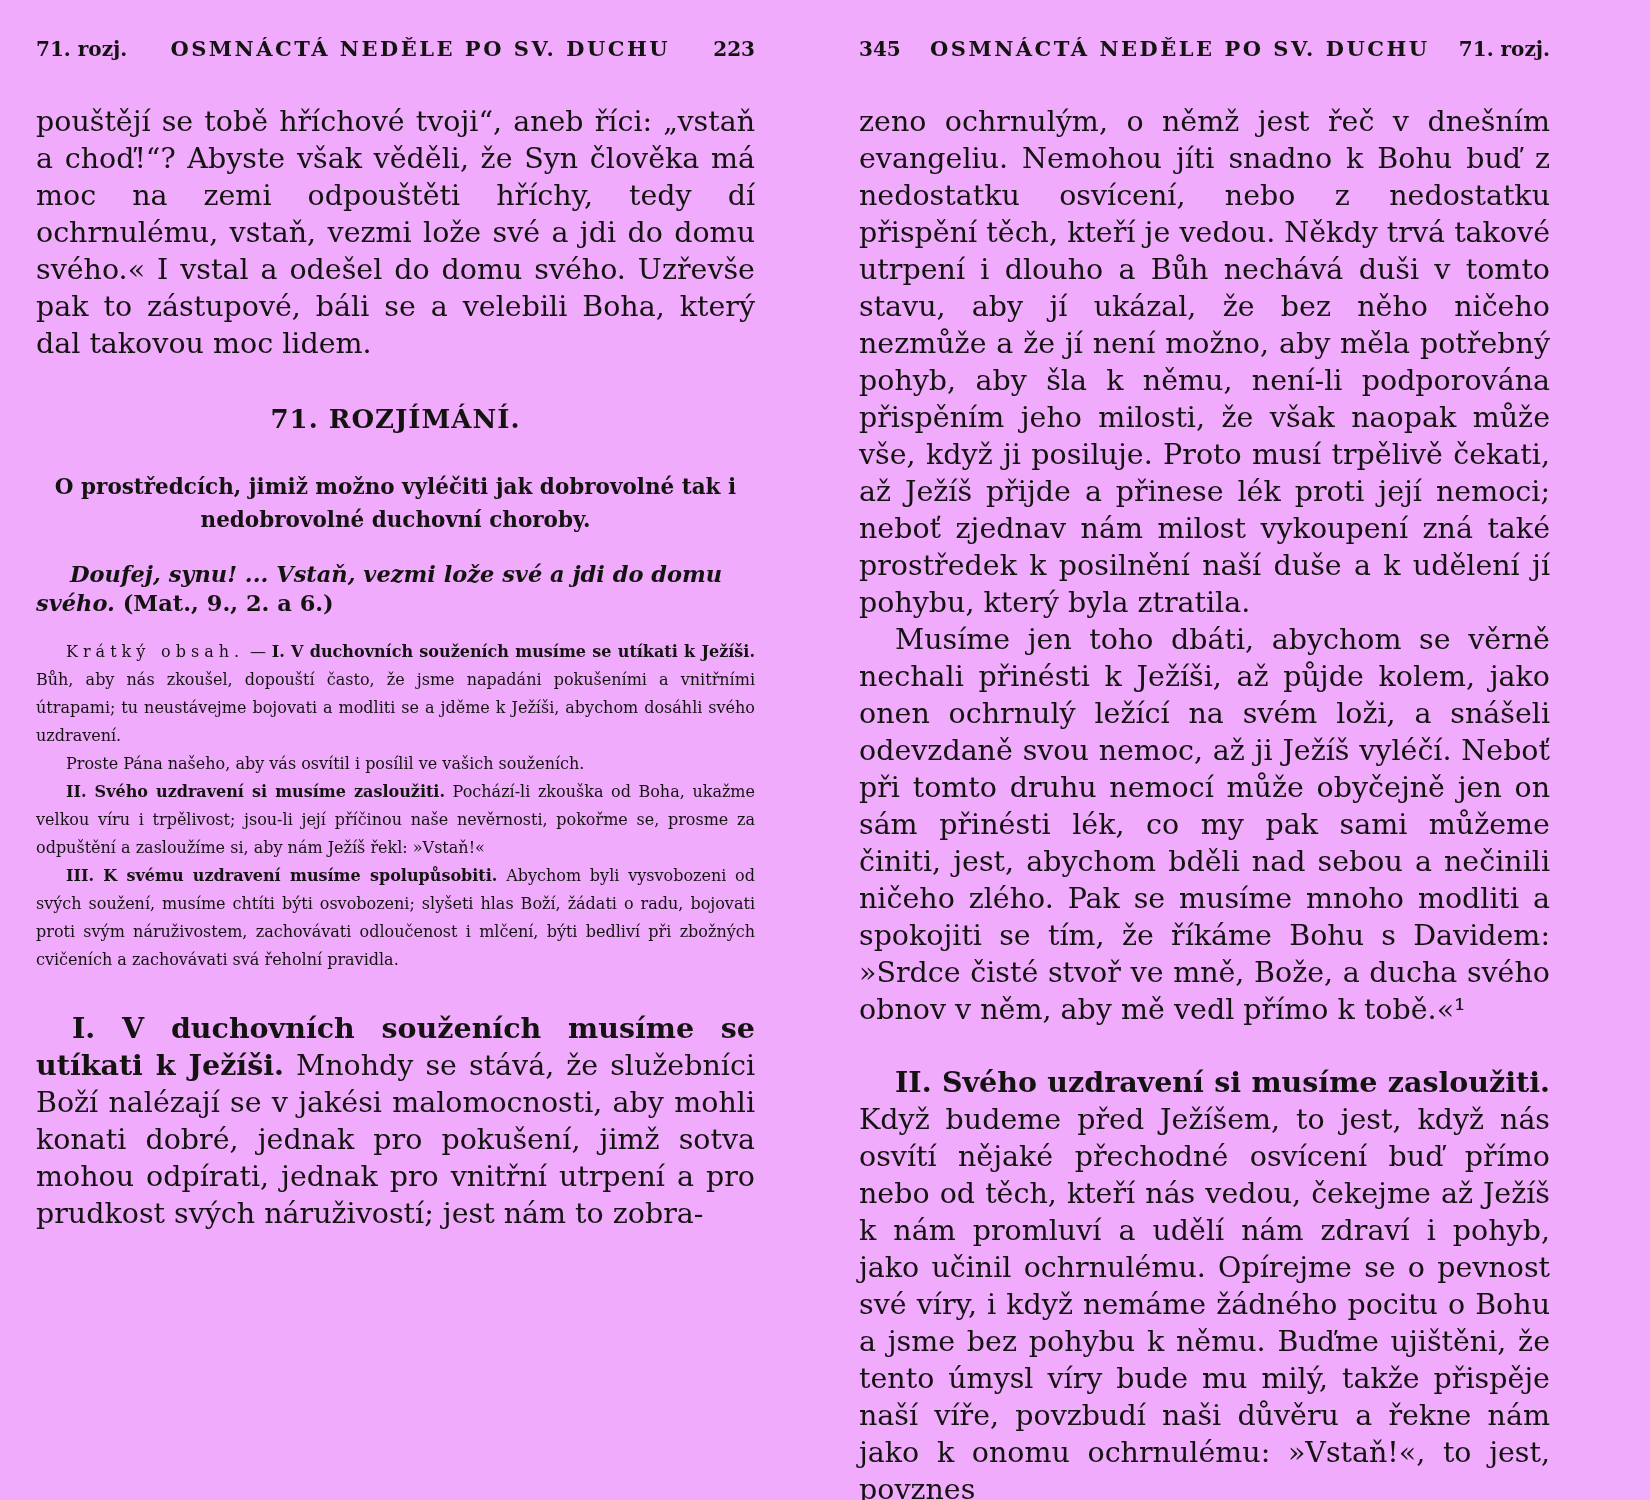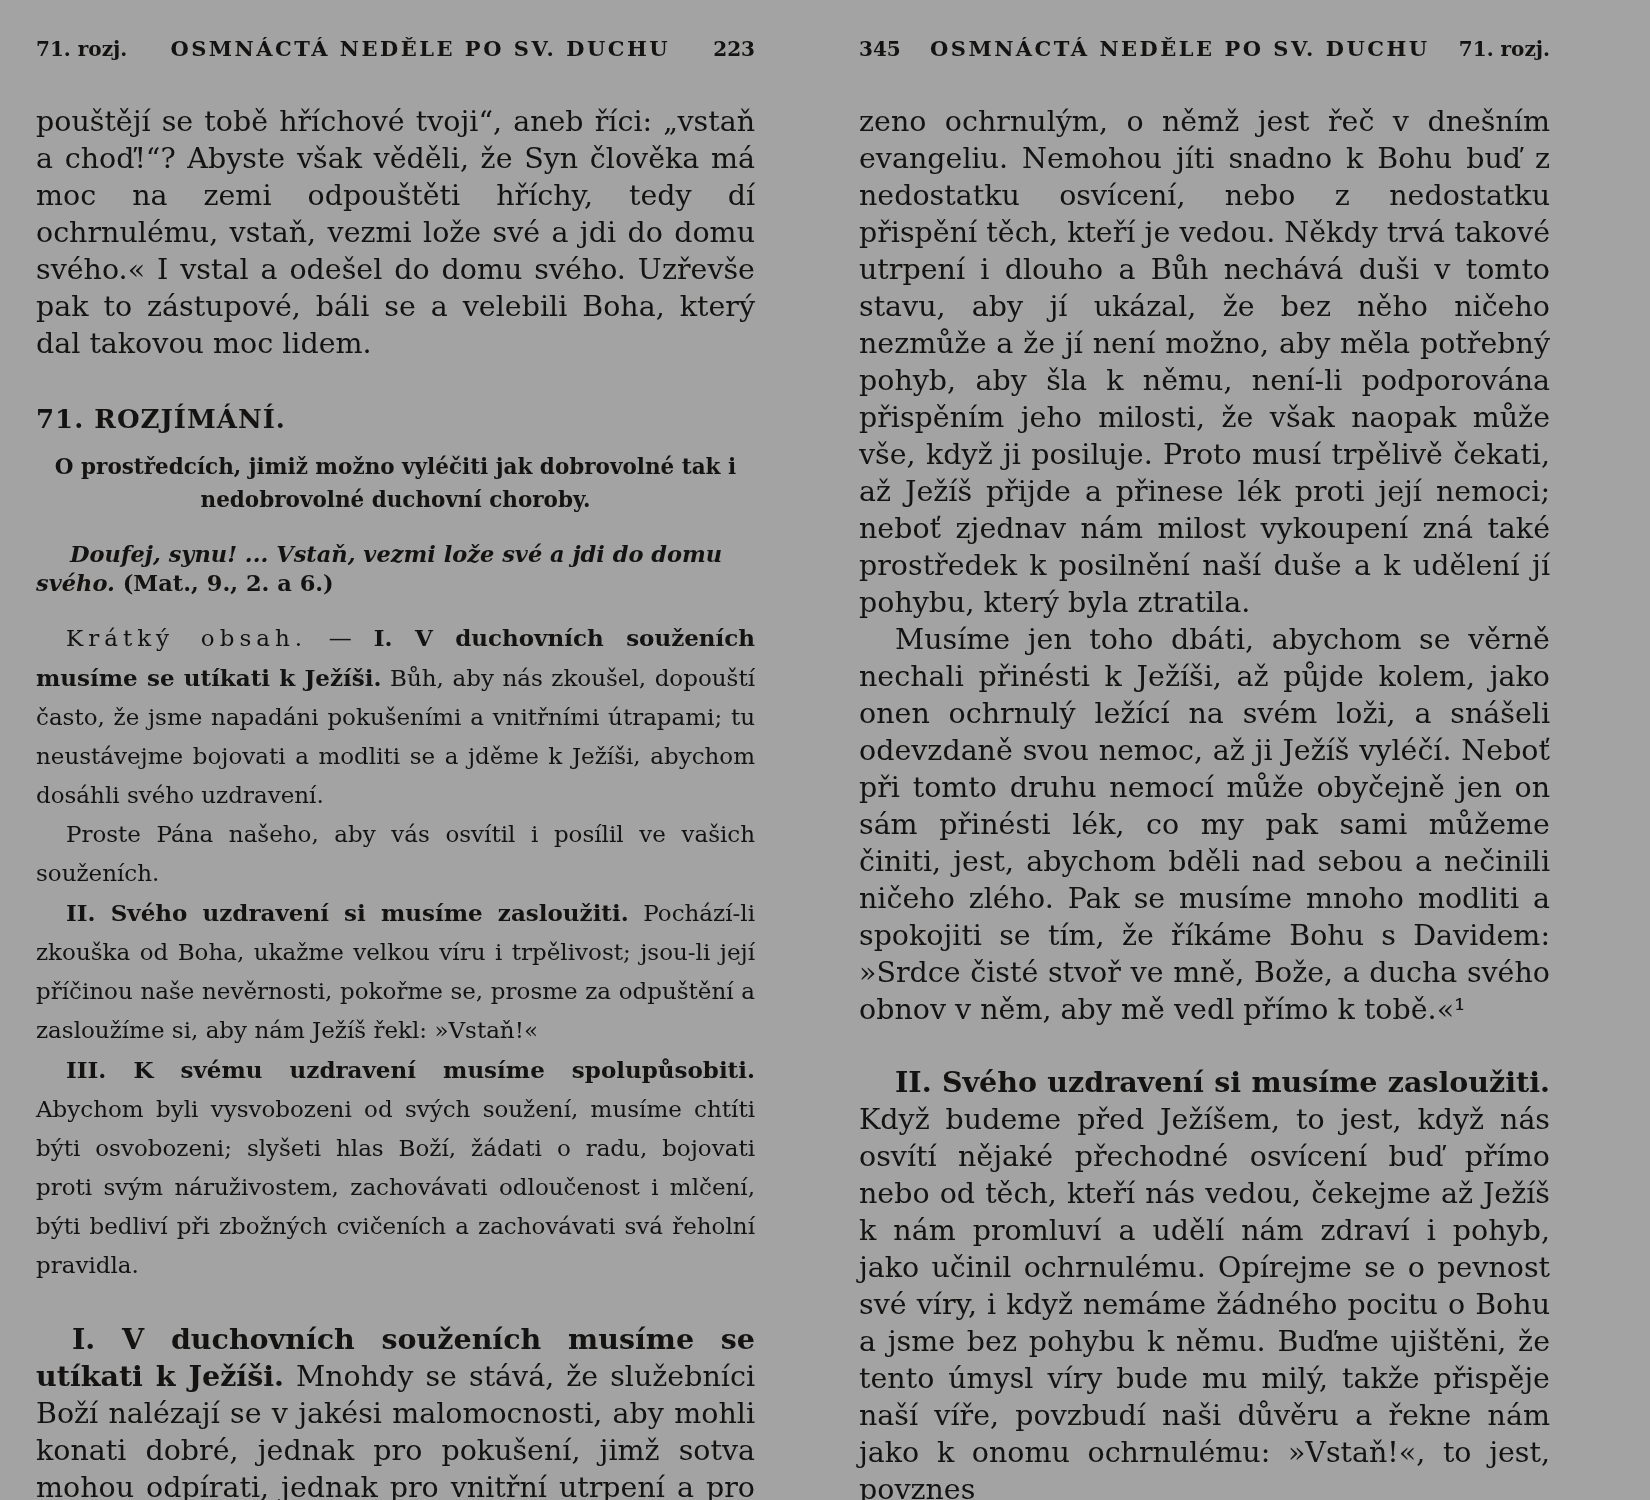--- a/index.html
+++ b/index.html
@@ -4,21 +4,21 @@
 <style>
   html, body {
     margin: 0;
     padding: 0;
     background: #fbfbf8;
   }
   .scan {
     position: relative;
     width: 1650px;
     height: 1500px;
-    background: #a3a3a3;
+    background: #f0abfc;
     color: #141312;
     font-family: "DejaVu Serif", "Liberation Serif", serif;
     display: flex;
     overflow: hidden;
   }
   .page {
     box-sizing: border-box;
     height: 1500px;
     overflow: hidden;
   }
@@ -37,30 +37,31 @@
   .hdr-side  { font-size: 20px; }
 
   p { margin: 0; }
 
   .large {
     font-size: 28.5px;
     line-height: 37px;
     text-align: justify;
   }
   .small {
-    font-size: 23px;
-    line-height: 39px;
+    font-size: 16px;
+    line-height: 28px;
     text-align: justify;
   }
 
   .meditation-heading {
     font-size: 26px;
     font-weight: bold;
+    text-align: center;
     letter-spacing: 1px;
-    margin: 42px 0 16px 0;
+    margin: 42px 0 36px 0;
   }
   .subtitle {
     font-size: 21.5px;
     line-height: 33px;
     font-weight: bold;
     text-align: center;
     margin-bottom: 24px;
   }
   .quote {
     font-size: 22.5px;

